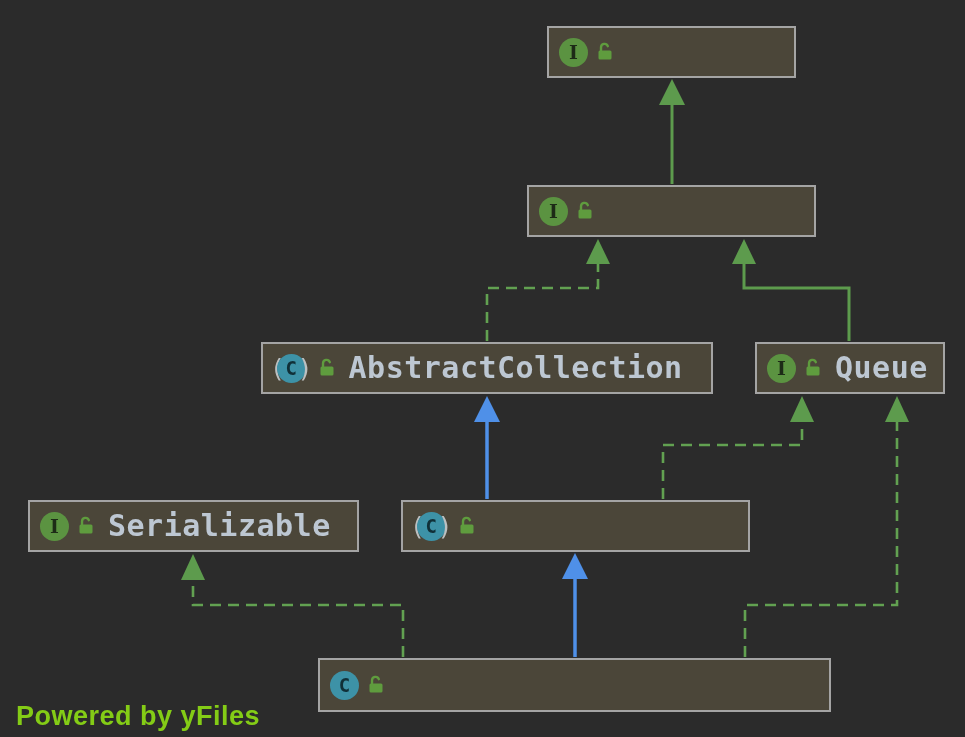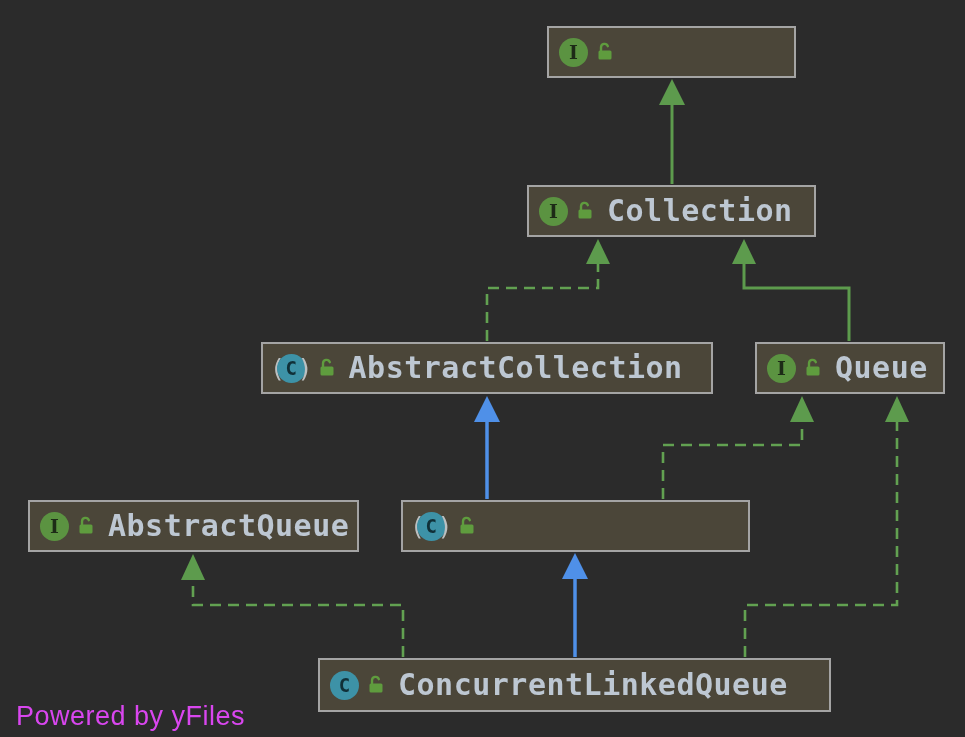--- a/index.html
+++ b/index.html
@@ -52,21 +52,21 @@
   #n-collection        {left:527px;top:185px;width:289px;height:52px;}
   #n-abstractcollection{left:261px;top:342px;width:452px;height:52px;}
   #n-queue             {left:755px;top:342px;width:190px;height:52px;}
   #n-serializable      {left:28px; top:500px;width:331px;height:52px;}
   #n-abstractqueue     {left:401px;top:500px;width:349px;height:52px;}
   #n-clq               {left:318px;top:658px;width:513px;height:54px;}
 
   #footer{
     position:absolute;left:16px;bottom:5px;
     font-family:"Liberation Sans","DejaVu Sans",sans-serif;
-    font-size:27px;color:#d946ef;letter-spacing:.5px;
+    font-size:27px;color:#84cc16;letter-spacing:.5px;font-weight:bold;
   }
 </style>
 </head>
 <body>
 
 <div id="canvas">
 
   <svg id="edges" viewBox="0 0 965 737">
 
     <g>
@@ -121,21 +121,20 @@
   </div>
 
   <div class="node" id="n-collection">
     <span class="circle green">
         <span class="ltr serif">I</span>
       </span>
     <svg class="lock" viewBox="0 0 22 22">
         <path class="shackle" d="M7,9.5 V6.4 A3.5,3.5 0 0 1 13.8,5.2"></path>
         <rect class="body" x="4.5" y="9.5" width="13" height="9" rx="1.5"></rect>
       </svg>
-    <span class="label">Collection</span>
   </div>
 
   <div class="node" id="n-abstractcollection">
     <span class="abs-ic">
       <span class="paren po">(</span>
       <span class="circle teal">
           <span class="ltr mono">C</span>
         </span>
       <span class="paren pc">)</span>
     </span>
@@ -158,21 +157,21 @@
   </div>
 
   <div class="node" id="n-serializable">
     <span class="circle green">
         <span class="ltr serif">I</span>
       </span>
     <svg class="lock" viewBox="0 0 22 22">
         <path class="shackle" d="M7,9.5 V6.4 A3.5,3.5 0 0 1 13.8,5.2"></path>
         <rect class="body" x="4.5" y="9.5" width="13" height="9" rx="1.5"></rect>
       </svg>
-    <span class="label">AbstractQueue</span>
+    <span class="label">Serializable</span>
   </div>
 
   <div class="node" id="n-abstractqueue">
     <span class="abs-ic">
       <span class="paren po">(</span>
       <span class="circle teal">
           <span class="ltr mono">C</span>
         </span>
       <span class="paren pc">)</span>
     </span>
@@ -183,17 +182,16 @@
   </div>
 
   <div class="node" id="n-clq">
     <span class="circle teal">
         <span class="ltr mono">C</span>
       </span>
     <svg class="lock" viewBox="0 0 22 22">
         <path class="shackle" d="M7,9.5 V6.4 A3.5,3.5 0 0 1 13.8,5.2"></path>
         <rect class="body" x="4.5" y="9.5" width="13" height="9" rx="1.5"></rect>
       </svg>
-    <span class="label">ConcurrentLinkedQueue</span>
   </div>
 
   <div id="footer">Powered by yFiles</div>
 </div>
 
 </body></html>

